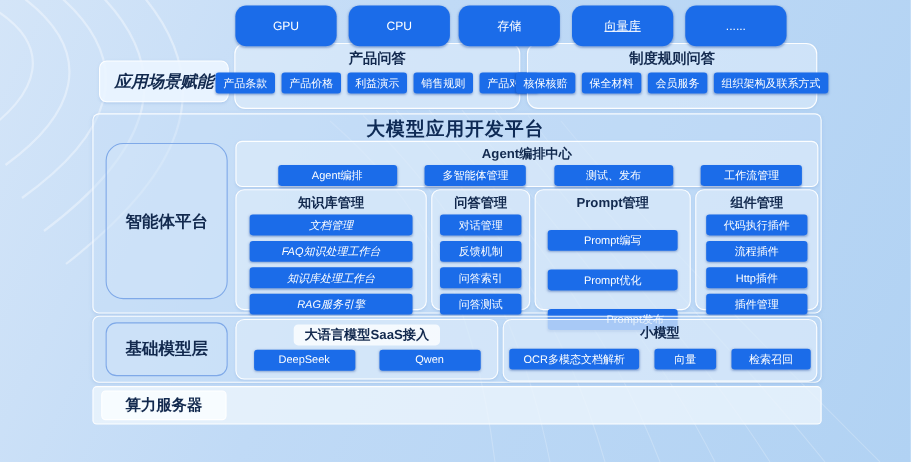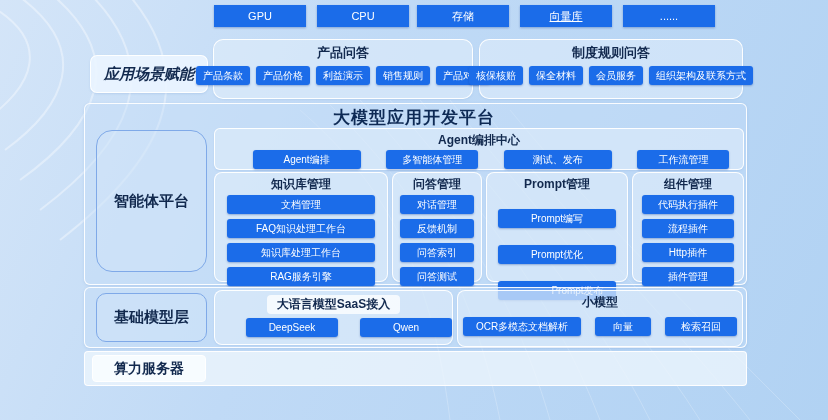--- a/index.html
+++ b/index.html
@@ -50,23 +50,23 @@
   }
   .pill-title{
     background:rgba(255,255,255,0.78); border-radius:4px; padding:1px 10px;
     font-weight:bold; font-size:12px; margin-top:4px;
   }
   .compute-bar{
     position:absolute; border:1px solid rgba(255,255,255,0.95);
     background:rgba(236,245,253,0.8); border-radius:4px;
   }
   .compute-btn{
-    position:absolute; background:#1b6ce9; color:#fff; border-radius:0;
+    position:absolute; background:#1b6ce9; color:#fff; border-radius:10px;
     display:flex; align-items:center; justify-content:center;
-    font-size:11px; height:22px; top:5px;
+    font-size:11px; height:37px; top:5px;
     box-shadow:0 1px 2px rgba(15,60,150,0.35);
   }
   .compute-label{
     position:absolute; display:flex; align-items:center; justify-content:center;
     background:rgba(248,252,255,0.95); border:1px solid rgba(255,255,255,1);
     border-radius:4px; font-weight:bold; font-size:14px; color:#12294e;
   }
 </style>
 </head>
 <body>
@@ -127,21 +127,21 @@
     <div class="btn-row" style="width:100%; justify-content:space-evenly; margin-top:1px;padding-left:24px;">
       <div class="btn" style="width:108px;">Agent编排</div>
       <div class="btn" style="width:92px;">多智能体管理</div>
       <div class="btn" style="width:108px;">测试、发布</div>
       <div class="btn" style="width:92px;">工作流管理</div>
     </div>
   </div>
 
   <div class="panel" style="left:214px; top:172px; width:172px; height:108px; border-radius:8px;">
     <div class="p-title small">知识库管理</div>
-    <div class="col-stack" style="gap:5px; margin-top:2px;">
+    <div class="col-stack" style="gap:5px; margin-top:2px;font-style:italic;">
       <div class="btn" style="width:148px;">文档管理</div>
       <div class="btn" style="width:148px;">FAQ知识处理工作台</div>
       <div class="btn" style="width:148px;">知识库处理工作台</div>
       <div class="btn" style="width:148px;">RAG服务引擎</div>
     </div>
   </div>
 
   <div class="panel" style="left:392px; top:172px; width:88px; height:108px; border-radius:8px;">
     <div class="p-title small">问答管理</div>
     <div class="col-stack" style="gap:5px; margin-top:2px;">
@@ -170,21 +170,21 @@
       <div class="btn" style="width:92px;">插件管理</div>
     </div>
   </div>
 
   <div class="sec-box" style="left:84px; top:287px; width:661px; height:59px;"></div>
 
   <div class="side-label-round" style="left:96px; top:293px; width:109px; height:47px; border-radius:10px;">基础模型层</div>
 
   <div class="panel" style="left:214px; top:290px; width:237px; height:53px; border-radius:8px;">
     <div class="pill-title">大语言模型SaaS接入</div>
-    <div class="btn-row" style="gap:22px; margin-top:4px;padding-left:31px;">
+    <div class="btn-row" style="gap:22px; margin-top:4px;">
       <div class="btn" style="width:92px;">DeepSeek</div>
       <div class="btn" style="width:92px;">Qwen</div>
     </div>
   </div>
 
   <div class="panel" style="left:457px; top:290px; width:284px; height:55px; border-radius:8px;">
     <div class="p-title small">小模型</div>
     <div class="btn-row" style="gap:14px; margin-top:6px;">
       <div class="btn" style="width:118px;">OCR多模态文档解析</div>
       <div class="btn" style="width:56px;">向量</div>

